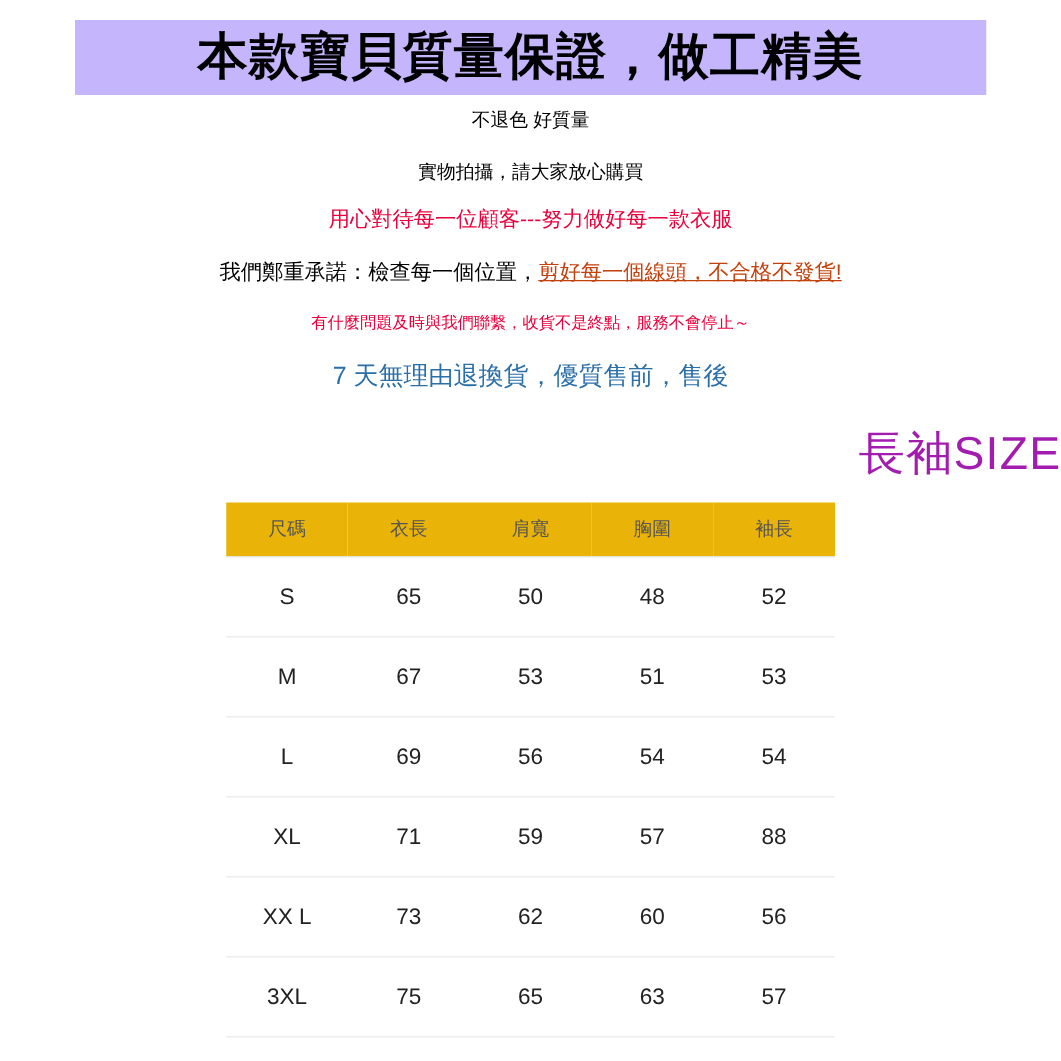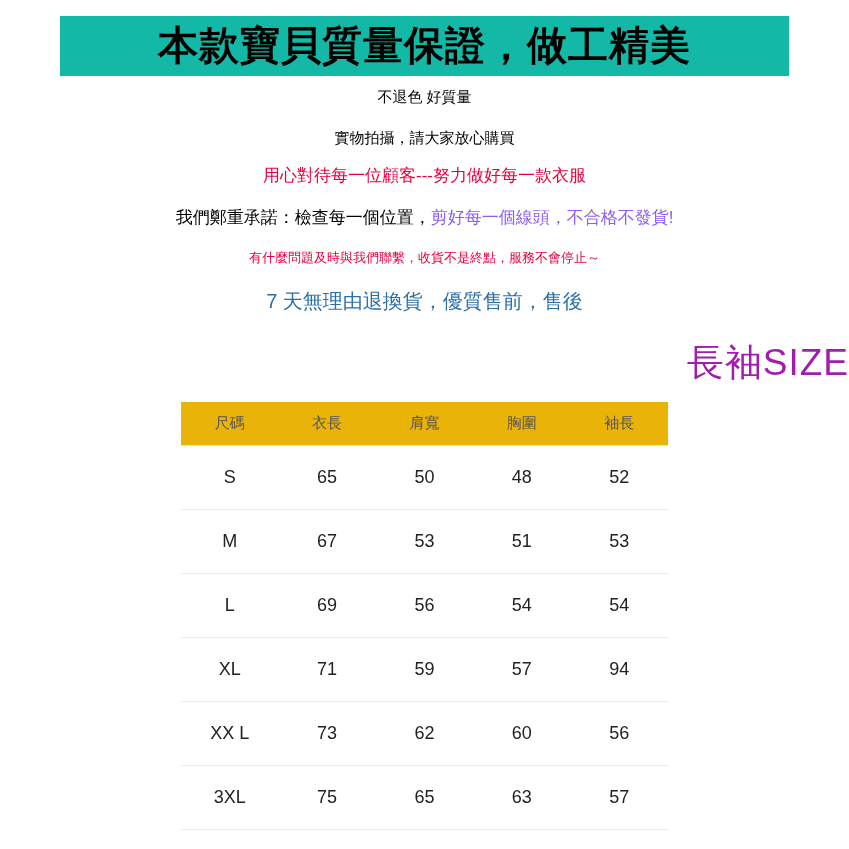--- a/index.html
+++ b/index.html
@@ -17,21 +17,21 @@
   .page {
     width: 849px;
     height: 849px;
     position: relative;
     box-sizing: border-box;
   }
 
   
   .banner {
     margin: 16px 60px 0 60px;
-    background: #14b8a6;
+    background: #c4b5fd;
     color: #000000;
     text-align: center;
     font-size: 40px;
     font-weight: bold;
     line-height: 1.25;
     letter-spacing: 1px;
     padding: 4px 0 6px 0;
     white-space: nowrap;
   }
 
@@ -41,21 +41,21 @@
     margin-top: 10px;
   }
   .promo-line {
     text-align: center;
     line-height: 1.5;
   }
   .p1 { font-size: 15px; color: #000000; margin-top: 6px; }
   .p2 { font-size: 15px; color: #000000; margin-top: 18px; }
   .p3 { font-size: 17px; color: #e8003c; margin-top: 14px; }
   .p4 { font-size: 17px; color: #000000; margin-top: 16px; }
-  .p4 .red { color: #8b5cf6; }
+  .p4 .red { color: #c2410c; text-decoration: underline; }
   .p5 { font-size: 13px; color: #e8003c; margin-top: 18px; }
   .p6 { font-size: 20px; color: #2b6fa8; margin-top: 18px; }
 
   
   .size-title {
     text-align: right;
     font-size: 37px;
     color: #a21caf;
     margin-top: 22px;
     letter-spacing: 1px;
@@ -145,21 +145,21 @@
           <td>69</td>
           <td>56</td>
           <td>54</td>
           <td>54</td>
         </tr>
         <tr>
           <td class="size-col">XL</td>
           <td>71</td>
           <td>59</td>
           <td>57</td>
-          <td>94</td>
+          <td>88</td>
         </tr>
         <tr>
           <td class="size-col">XX L</td>
           <td>73</td>
           <td>62</td>
           <td>60</td>
           <td>56</td>
         </tr>
         <tr>
           <td class="size-col">3XL</td>

